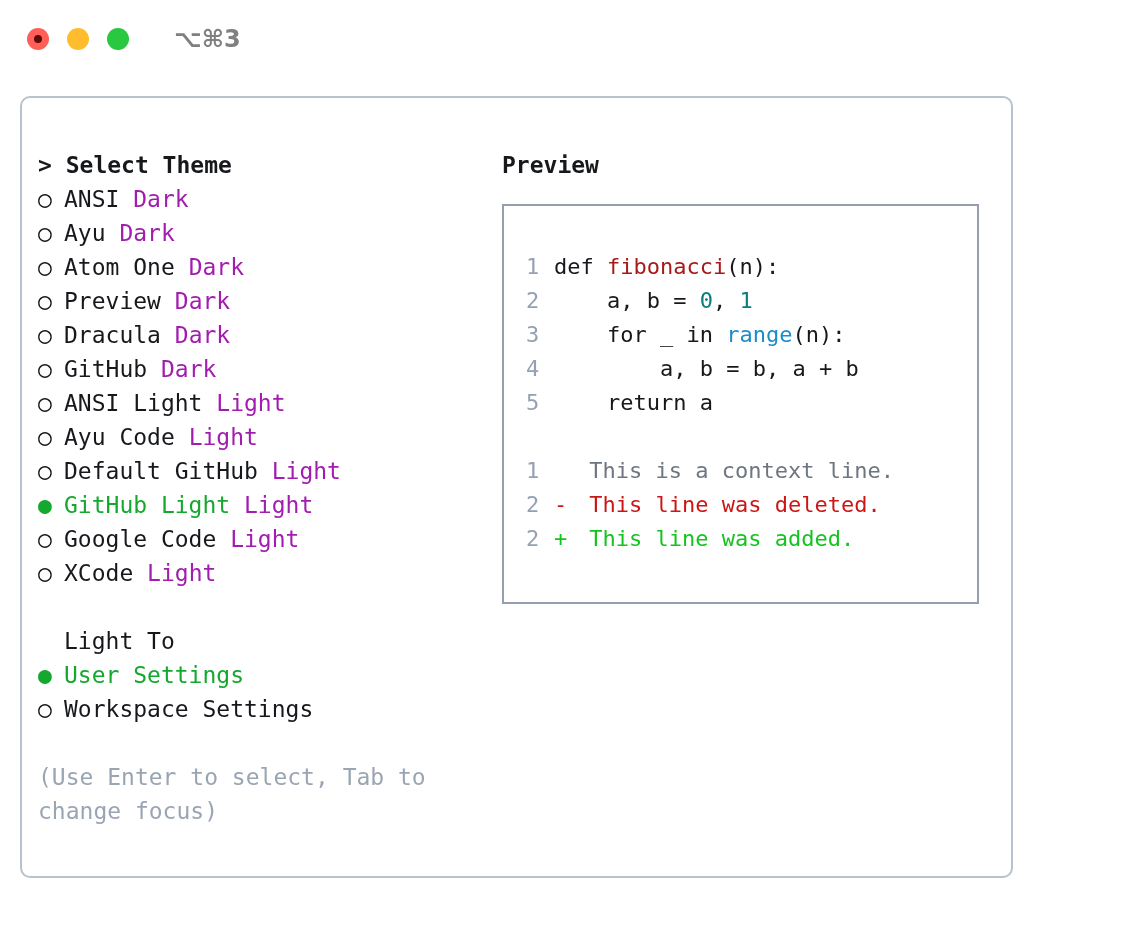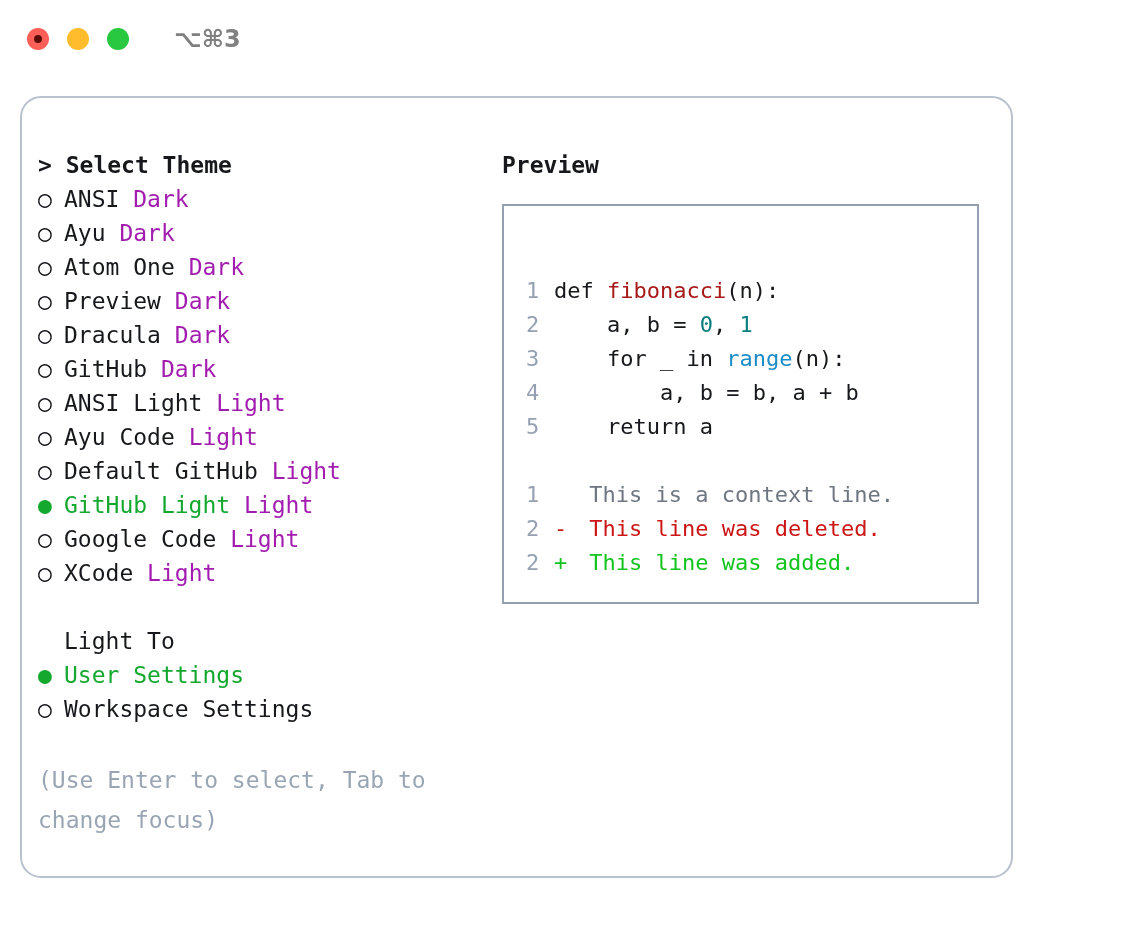--- a/index.html
+++ b/index.html
@@ -67,21 +67,21 @@
   }
 
   
   .window {
     position: absolute;
     left: 20px;
     top: 96px;
     width: 993px;
     height: 782px;
     border: 2px solid #b8c2cf;
-    border-radius: 21px;
+    border-radius: 10px;
     box-sizing: border-box;
     background: #ffffff;
   }
 
   .columns {
     position: absolute;
     left: 0; top: 0;
     width: 100%;
     height: 100%;
   }
@@ -117,21 +117,21 @@
   .opt-row.selected .bullet { color: #15a82f; }
   .tag {
     color: #a21caf;
   }
 
   .spacer-block { height: 34px; }
 
   .hint {
     margin-top: 34px;
     font-size: 23px;
-    line-height: 40px;
+    line-height: 34px;
     color: #9aa5b4;
     width: 410px;
     white-space: pre-wrap;
   }
 
   
   .right-col {
     position: absolute;
     left: 480px;
     top: 50px;
@@ -144,21 +144,21 @@
     color: #16181c;
     white-space: pre;
   }
   .code-box {
     margin-top: 22px;
     width: 477px;
     height: 400px;
     border: 2px solid #94a0b0;
     box-sizing: border-box;
     background: #ffffff;
-    padding: 68px 0 0 22px;
+    padding: 44px 0 0 22px;
   }
   .code-line {
     font-size: 22px;
     line-height: 34px;
     white-space: pre;
     color: #16181c;
   }
   .ln {
     display: inline-block;
     width: 28px;

